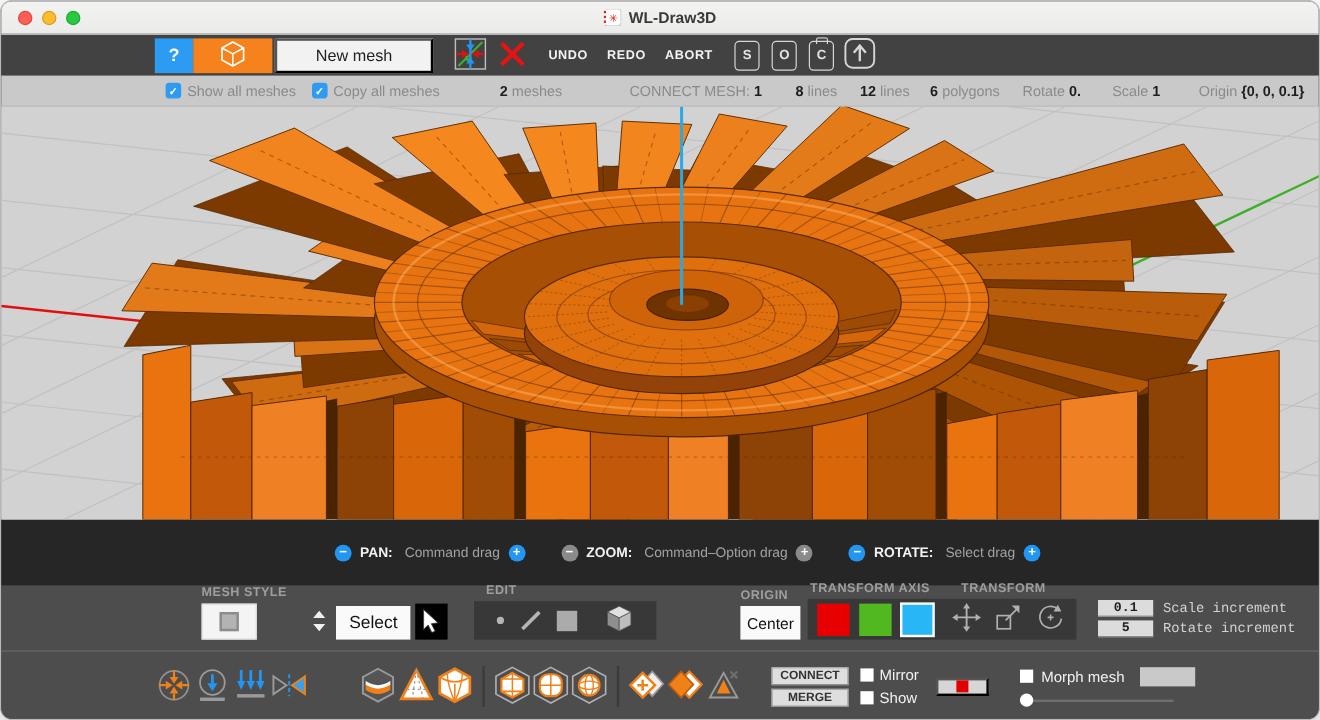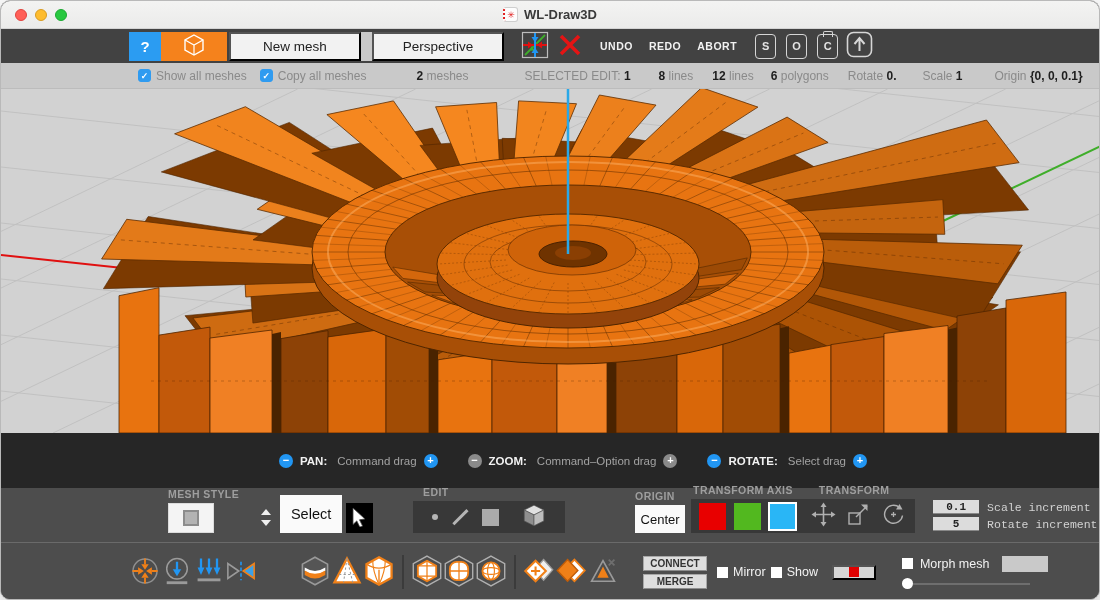--- a/index.html
+++ b/index.html
@@ -68,25 +68,25 @@
   .sec { display:flex; flex-direction:column; gap:3px; }
   .sec-label { font-size:10.5px; font-weight:bold; color:#9e9e9e; letter-spacing:.4px; }
   .style-btn { width:46px; height:30px; background:#f4f4f4; border:1px solid #dcdcdc;
                display:flex; align-items:center; justify-content:center; }
   .style-swatch { width:16px; height:16px; background:#b3b3b3; border:2px solid #8c8c8c; }
   .spinner { display:flex; flex-direction:column; gap:5px; margin-left:22px; padding-bottom:7px; }
   .spin-up { width:0; height:0; border-left:5px solid transparent; border-right:5px solid transparent;
              border-bottom:6px solid #f0f0f0; }
   .spin-down { width:0; height:0; border-left:5px solid transparent; border-right:5px solid transparent;
              border-top:6px solid #f0f0f0; }
-  .select-btn { width:62px; height:38px; background:#fafafa; border:none; font-size:14.5px; color:#111;
+  .select-btn { width:62px; height:28px; background:#fafafa; border:none; font-size:14.5px; color:#111;
                 margin-left:9px; }
   .cursor-btn { width:27px; height:30px; background:#000; border:none; margin-left:4px;
                 display:flex; align-items:center; justify-content:center; }
-  .edit-sec { margin-left:20px; align-items:flex-start;padding-left:20px; }
+  .edit-sec { margin-left:2px; align-items:flex-start;padding-left:20px; }
   .edit-sec .sec-label { margin-left:10px; }
   .edit-panel { width:152px; height:32px; background:#383838; display:flex; align-items:center;
                 justify-content:space-around; padding:0 8px; }
   .dot-tool { width:6px; height:6px; border-radius:50%; background:#b5b5b5; }
   .line-tool { width:2.5px; height:20px; background:#b5b5b5; transform:rotate(45deg); }
   .square-tool { width:17px; height:17px; background:#ababab; }
   .origin-sec { margin-left:70px; }
   .center-btn { width:50px; height:28px; background:#fafafa; border:none; font-size:13px; color:#111; }
   .ta-sec { margin-left:6px; display:flex; flex-direction:column; gap:3px; align-items:flex-start; }
   .ta-labels { display:flex; gap:26px; margin-left:2px; }
@@ -104,21 +104,21 @@
 
   
   .bottomrow { height:59px; background:#4d4d4d; border-top:1px solid #6a6a6a; display:flex; align-items:center;
                padding-left:128px; }
   .bicon { width:32px; height:32px; background:transparent; border:none; display:flex; align-items:center;
            justify-content:center; padding:0; }
   .bsep { width:2px; height:34px; background:#3b3b3b; margin:0 7px; }
   .cm-col { display:flex; flex-direction:column; gap:3px; margin-left:24px; }
   .cm-btn { width:64px; height:15px; background:#dedede; border:1px solid #a8a8a8; border-bottom-color:#8d8d8d;
             font-size:10px; font-weight:bold; color:#333; display:flex; align-items:center; justify-content:center; }
-  .ms-col { display:flex; flex-direction:row; gap:5px; margin-left:10px; }
+  .ms-col { display:flex; flex-direction:column; gap:5px; margin-left:10px; }
   .ms-row { display:flex; align-items:center; gap:5px; }
   .chk-dark { width:11px; height:11px; background:#fff; border:none; flex:none; }
   .ms-label { font-size:12.5px; color:#f2f2f2; }
   .swatch-field { width:44px; height:15px; background:#d6d6d6; display:flex; align-items:center;
                   justify-content:center; margin-left:14px; }
   .swatch-red { width:10px; height:10px; background:#e00000; }
   .morph-col { display:flex; flex-direction:column; gap:6px; margin-left:26px; }
   .morph-row { display:flex; align-items:center; gap:7px; }
   .morph-field { width:46px; height:16px; background:#c9c9c9; margin-left:6px; }
   .slider { position:relative; width:128px; height:11px; }
@@ -147,21 +147,20 @@
     <button class="tb-btn cube-btn">
       <span>
         <svg width="24" height="24" viewBox="0 0 24 24">
             <path d="M12 2 21 7v10l-9 5-9-5V7z" fill="none" stroke="#fff" stroke-width="1.4"></path>
             <path d="M3 7l9 5 9-5M12 12v10" fill="none" stroke="#fff" stroke-width="1.2"></path>
           </svg>
       </span>
     </button>
     <div class="segmented">
       <button class="seg-btn">New mesh</button>
-      <button class="seg-btn">Perspective</button>
     </div>
     <button class="icon-btn" style="margin-left:16px">
       <span>
         <svg width="30" height="30" viewBox="0 0 30 30">
           <rect x="2.5" y="2.5" width="25" height="25" fill="none" stroke="#bdbdbd" stroke-width="1.2"></rect>
           <line x1="5" y1="25" x2="25" y2="5" stroke="#3fae2a" stroke-width="1.8"></line>
           <polygon points="11,16 16,21 10.5,20.5" fill="#3fae2a"></polygon>
           <line x1="3" y1="15" x2="27" y2="15" stroke="#e01010" stroke-width="1.8"></line>
           <polygon points="8,11.5 8,18.5 13,15" fill="#e01010"></polygon>
           <polygon points="22,11.5 22,18.5 17,15" fill="#e01010"></polygon>
@@ -200,21 +199,21 @@
       <span>Show all meshes</span>
     </span>
     <span class="igroup" style="margin-left:13px">
       <span class="chk checked"></span>
       <span>Copy all meshes</span>
     </span>
     <span class="igroup" style="margin-left:50px">
       <b>2</b>&nbsp;<span>meshes</span>
     </span>
     <span class="igroup" style="margin-left:56px">
-      <span>SELECTED EDIT:</span>&nbsp;<b>1</b>
+      <span>CONNECT MESH:</span>&nbsp;<b>1</b>
     </span>
     <span class="igroup" style="margin-left:28px">
       <b>8</b>&nbsp;<span>lines</span>
     </span>
     <span class="igroup" style="margin-left:19px">
       <b>12</b>&nbsp;<span>lines</span>
     </span>
     <span class="igroup" style="margin-left:17px">
       <b>6</b>&nbsp;<span>polygons</span>
     </span>

